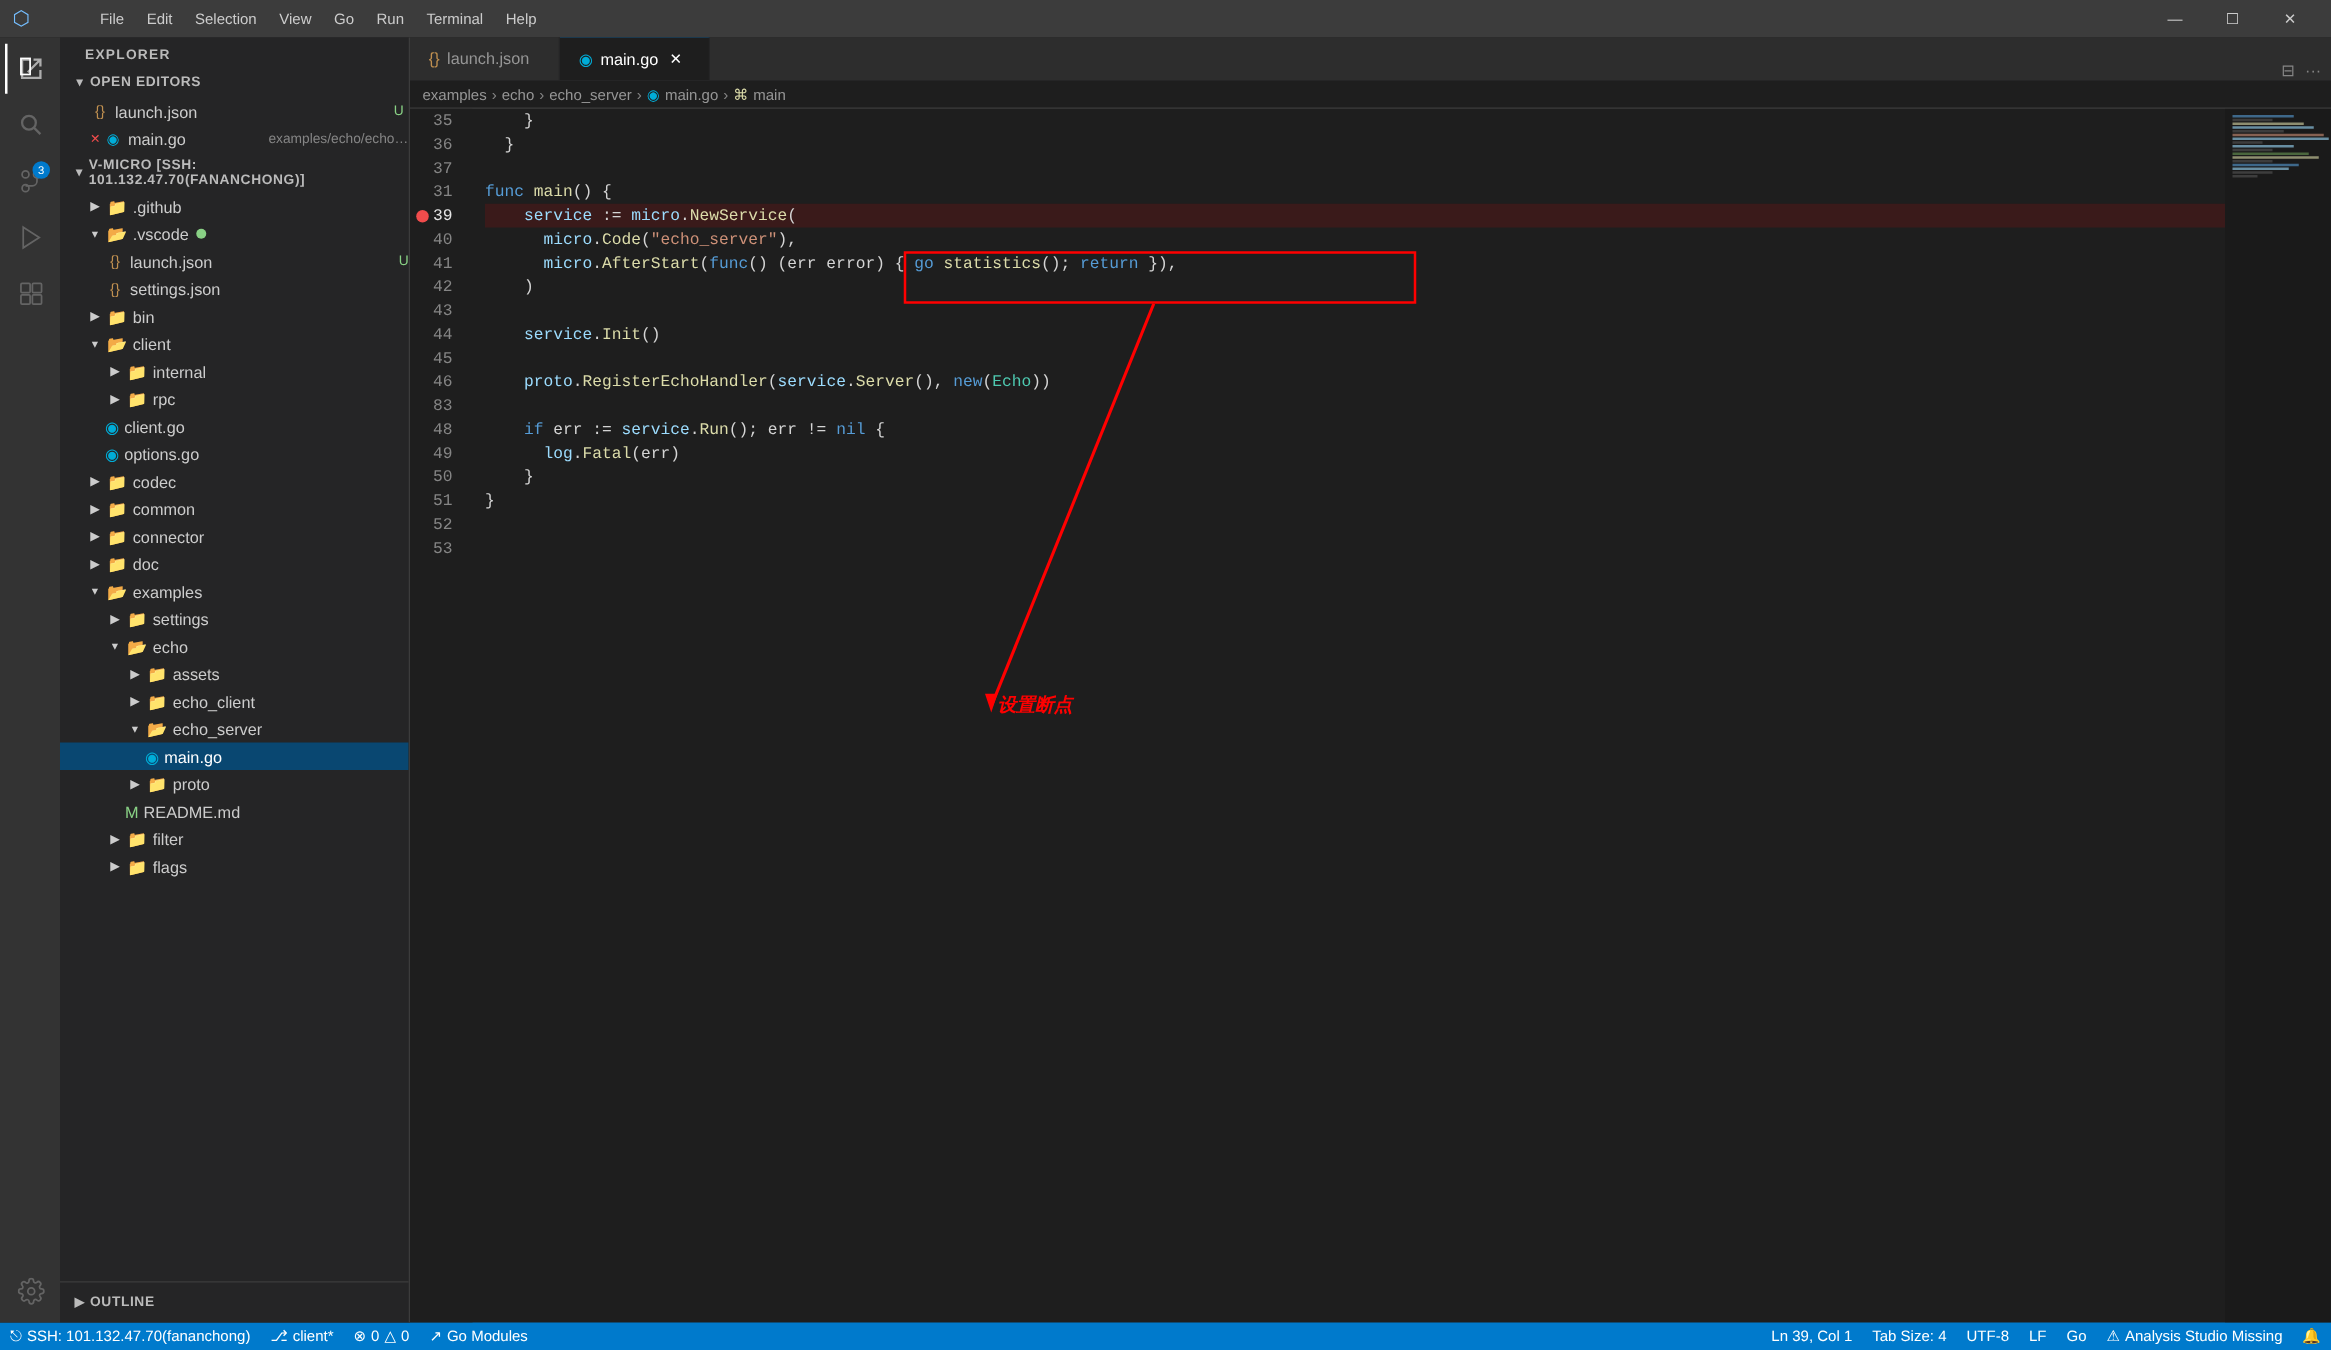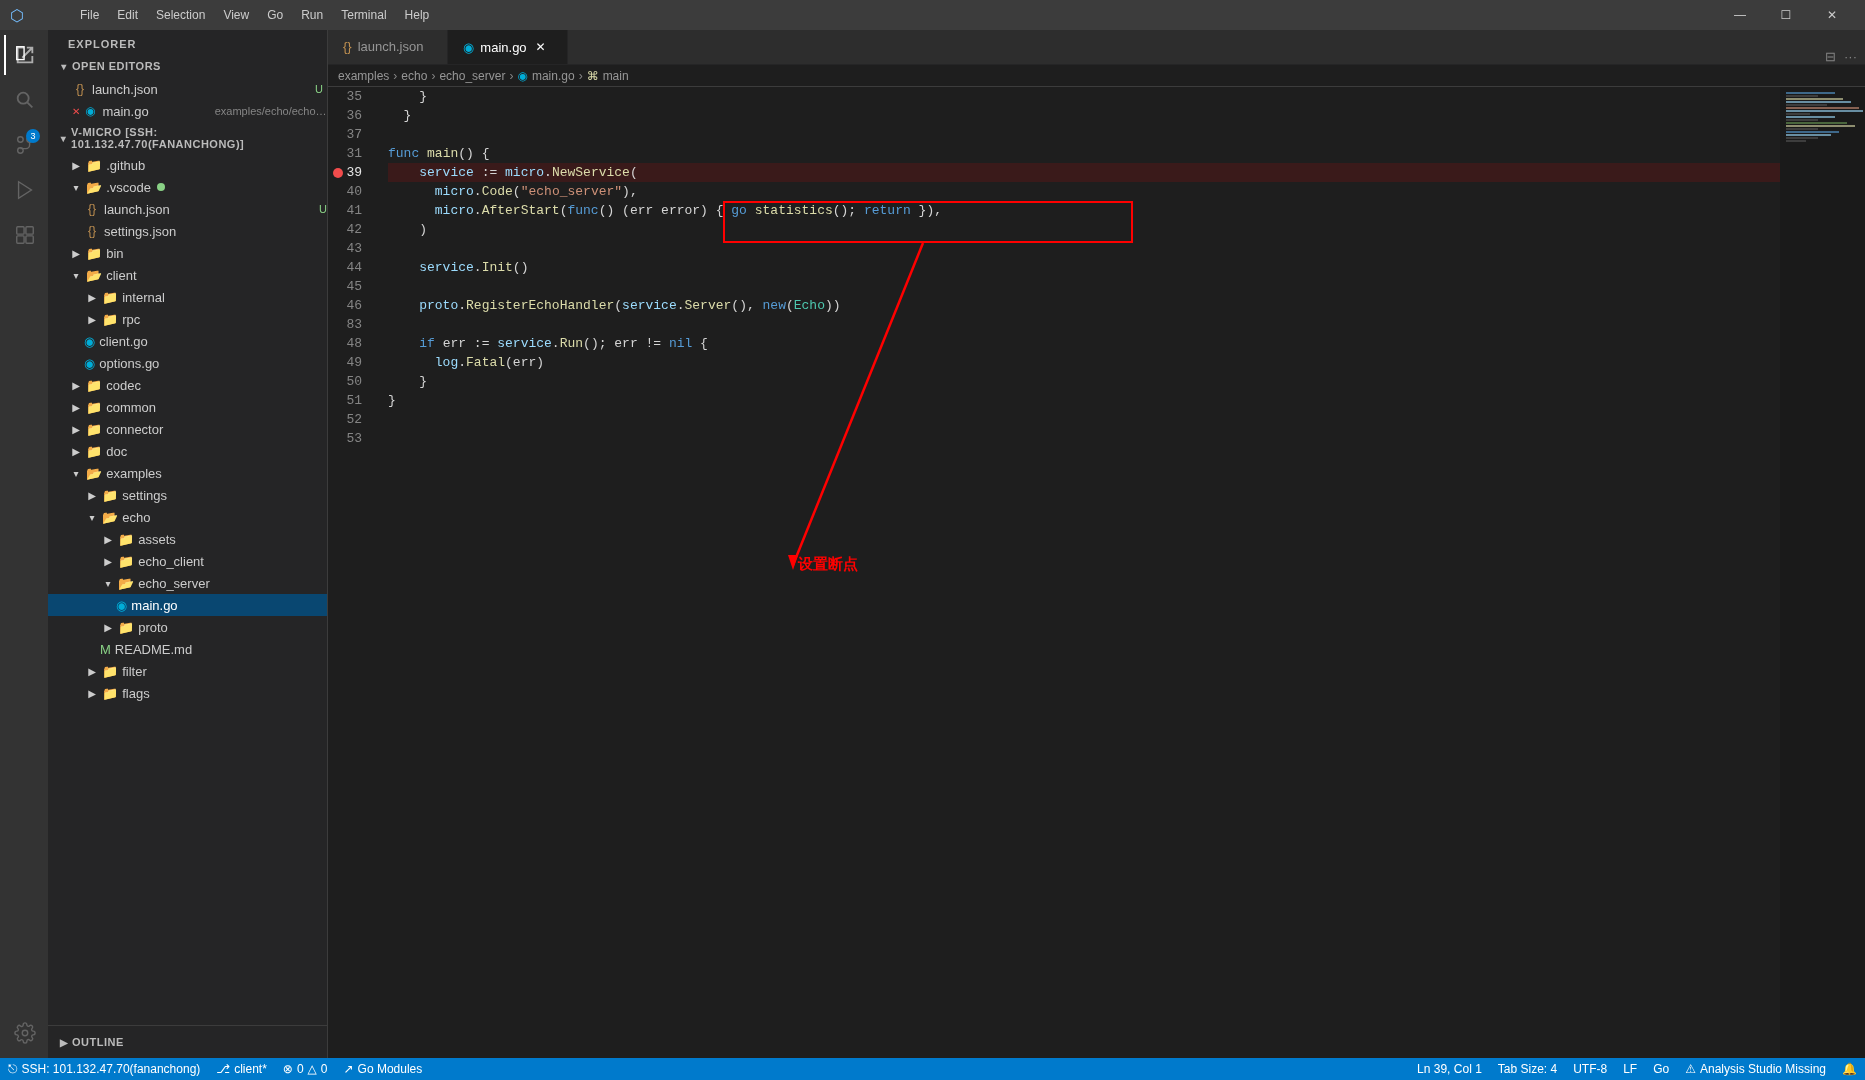--- a/index.html
+++ b/index.html
@@ -692,21 +692,21 @@
           <div class="minimap-line" style="width:85%;background:#dcdcaa;"></div>
           <div class="minimap-line" style="width:40%;"></div>
           <div class="minimap-line" style="width:65%;background:#569cd6;"></div>
           <div class="minimap-line" style="width:55%;background:#9cdcfe;"></div>
           <div class="minimap-line" style="width:40%;"></div>
           <div class="minimap-line" style="width:25%;"></div>
         </div>
       </div>
     </div>
 
-    <div style="position:absolute;top:95px;left:395px;width:600px;height:460px;pointer-events:none;">
+    <div style="position:absolute;top:95px;left:395px;width:600px;height:460px;pointer-events:none;font-style:italic;">
 
       <div style="position:absolute;top:76px;left:0px;width:410px;height:42px;border:2px solid #ff0000;"></div>
 
       <svg style="position:absolute;top:0;left:0;width:600px;height:460px;overflow:visible;">
 
         <line x1="200" y1="118" x2="70" y2="440" stroke="#ff0000" stroke-width="2.5"></line>
         <polygon points="65,430 75,430 70,445" fill="#ff0000"></polygon>
       </svg>
 
       <div style="position:absolute;top:430px;left:75px;color:#ff0000;font-size:15px;font-weight:bold;font-family:'Microsoft YaHei',sans-serif;white-space:nowrap;">设置断点</div>

